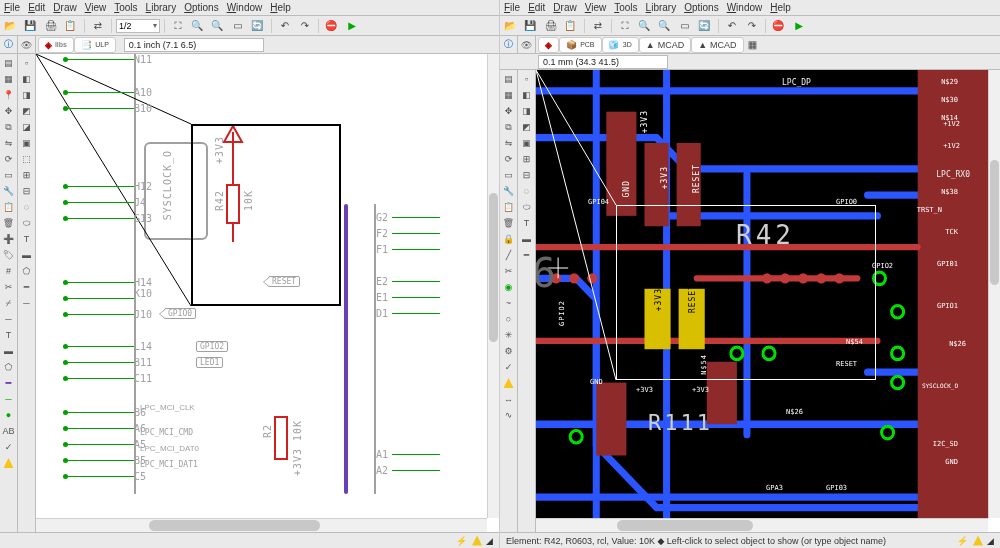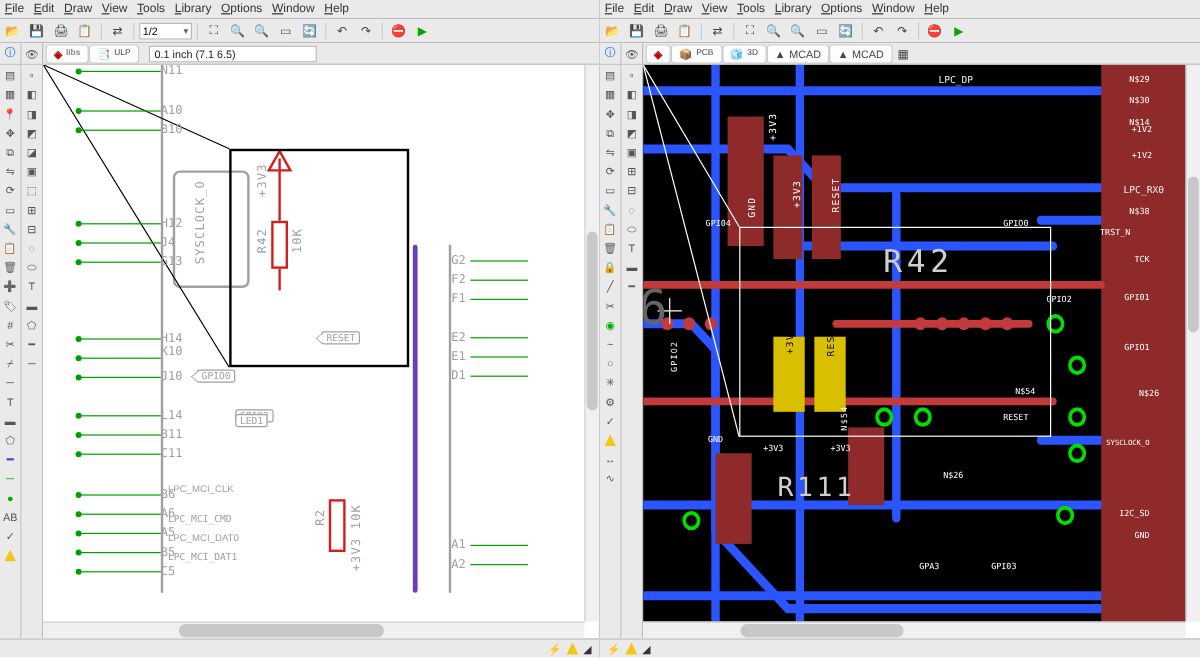--- a/index.html
+++ b/index.html
@@ -211,21 +211,21 @@
           <div style="position:absolute; left:190px; top:130px; width:14px; height:40px; border:2px solid var(--red); background:#fff;"></div>
           <div class="vtext" style="position:absolute; left:178px; top:82px; color:var(--gray);">+3V3</div>
           <div class="vtext" style="position:absolute; left:178px; top:136px; color:var(--gray);">R42</div>
           <div class="vtext" style="position:absolute; left:207px; top:136px; color:var(--gray);">10K</div>
 
           <div class="net-tag ptr" style="left:232px; top:222px;">RESET</div>
 
           <div class="net-tag ptr" style="left:128px; top:254px;">GPIO0</div>
 
           <div class="net-tag" style="left:160px; top:287px;">GPIO2</div>
-          <div class="net-tag" style="left:160px; top:291px;text-align:center;">LED1</div>
+          <div class="net-tag" style="left:160px; top:303px;text-align:center;">LED1</div>
 
           <div style="position:absolute; left:104px; top:349px; font-size:8px; color:var(--gray); font-family:Liberation Sans, sans-serif">LPC_MCI_CLK</div>
           <div style="position:absolute; left:104px; top:374px; font-size:8px; color:var(--gray); font-family:monospace">LPC_MCI_CMD</div>
           <div style="position:absolute; left:104px; top:390px; font-size:8px; color:var(--gray); font-family:Liberation Sans, sans-serif">LPC_MCI_DAT0</div>
           <div style="position:absolute; left:104px; top:406px; font-size:8px; color:var(--gray); font-family:monospace">LPC_MCI_DAT1</div>
 
           <div style="position:absolute; left:238px; top:362px; width:14px; height:44px; border:2px solid var(--red); background:#fff;"></div>
           <div class="vtext" style="position:absolute; left:226px; top:370px; color:var(--gray);">R2</div>
           <div class="vtext" style="position:absolute; left:256px; top:366px; color:var(--gray);">10K</div>
           <div class="vtext" style="position:absolute; left:256px; top:394px; color:var(--gray);">+3V3</div>
@@ -382,20 +382,24 @@
       <div class="leftrail2" style="height:100%;width:18px;border:none;border-right:1px solid var(--bar-border);">
         <div class="railbtn">👁</div>
       </div>
       <div class="pillbtn logo" style="margin-left:2px;">◈</div>
       <div class="pillbtn">📦<span style="font-size:7px">PCB</span></div>
       <div class="pillbtn">🧊<span style="font-size:7px">3D</span></div>
       <div class="pillbtn">▲ <span>MCAD</span></div>
       <div class="pillbtn">▲ <span>MCAD</span></div>
       <div class="toolbtn">▦</div>
       <div style="flex:1"></div>
+    </div>
+    <div class="origin-row" style="height:16px;">
+      <div style="width:36px"></div>
+      <div class="origin-field" style="min-width:130px">0.1 mm  (34.3 41.5)</div>
     </div>
 
     <div class="work">
       <div class="leftrail">
         <div class="railbtn">▤</div>
         <div class="railbtn">▦</div>
         <div class="railbtn">✥</div>
         <div class="railbtn">⧉</div>
         <div class="railbtn">⇋</div>
         <div class="railbtn">⟳</div>
@@ -561,20 +565,21 @@
         <div class="scrollbar-v">
             <div class="thumb" style="top:20%;height:28%"></div>
           </div>
         <div class="scrollbar-h">
             <div class="thumb" style="left:18%;width:30%"></div>
           </div>
       </div>
     </div>
 
     <div class="statusbar">
+      <span>Element: R42, R0603, rcl, Value: 10K    ◆ Left-click to select object to show (or type object name)</span>
       <span class="status-right">
         <span style="color:#0a0">⚡</span>
         <span class="warn-tri"></span>
         <span>◢</span>
       </span>
     </div>
   </div>
 
 </div>
 

